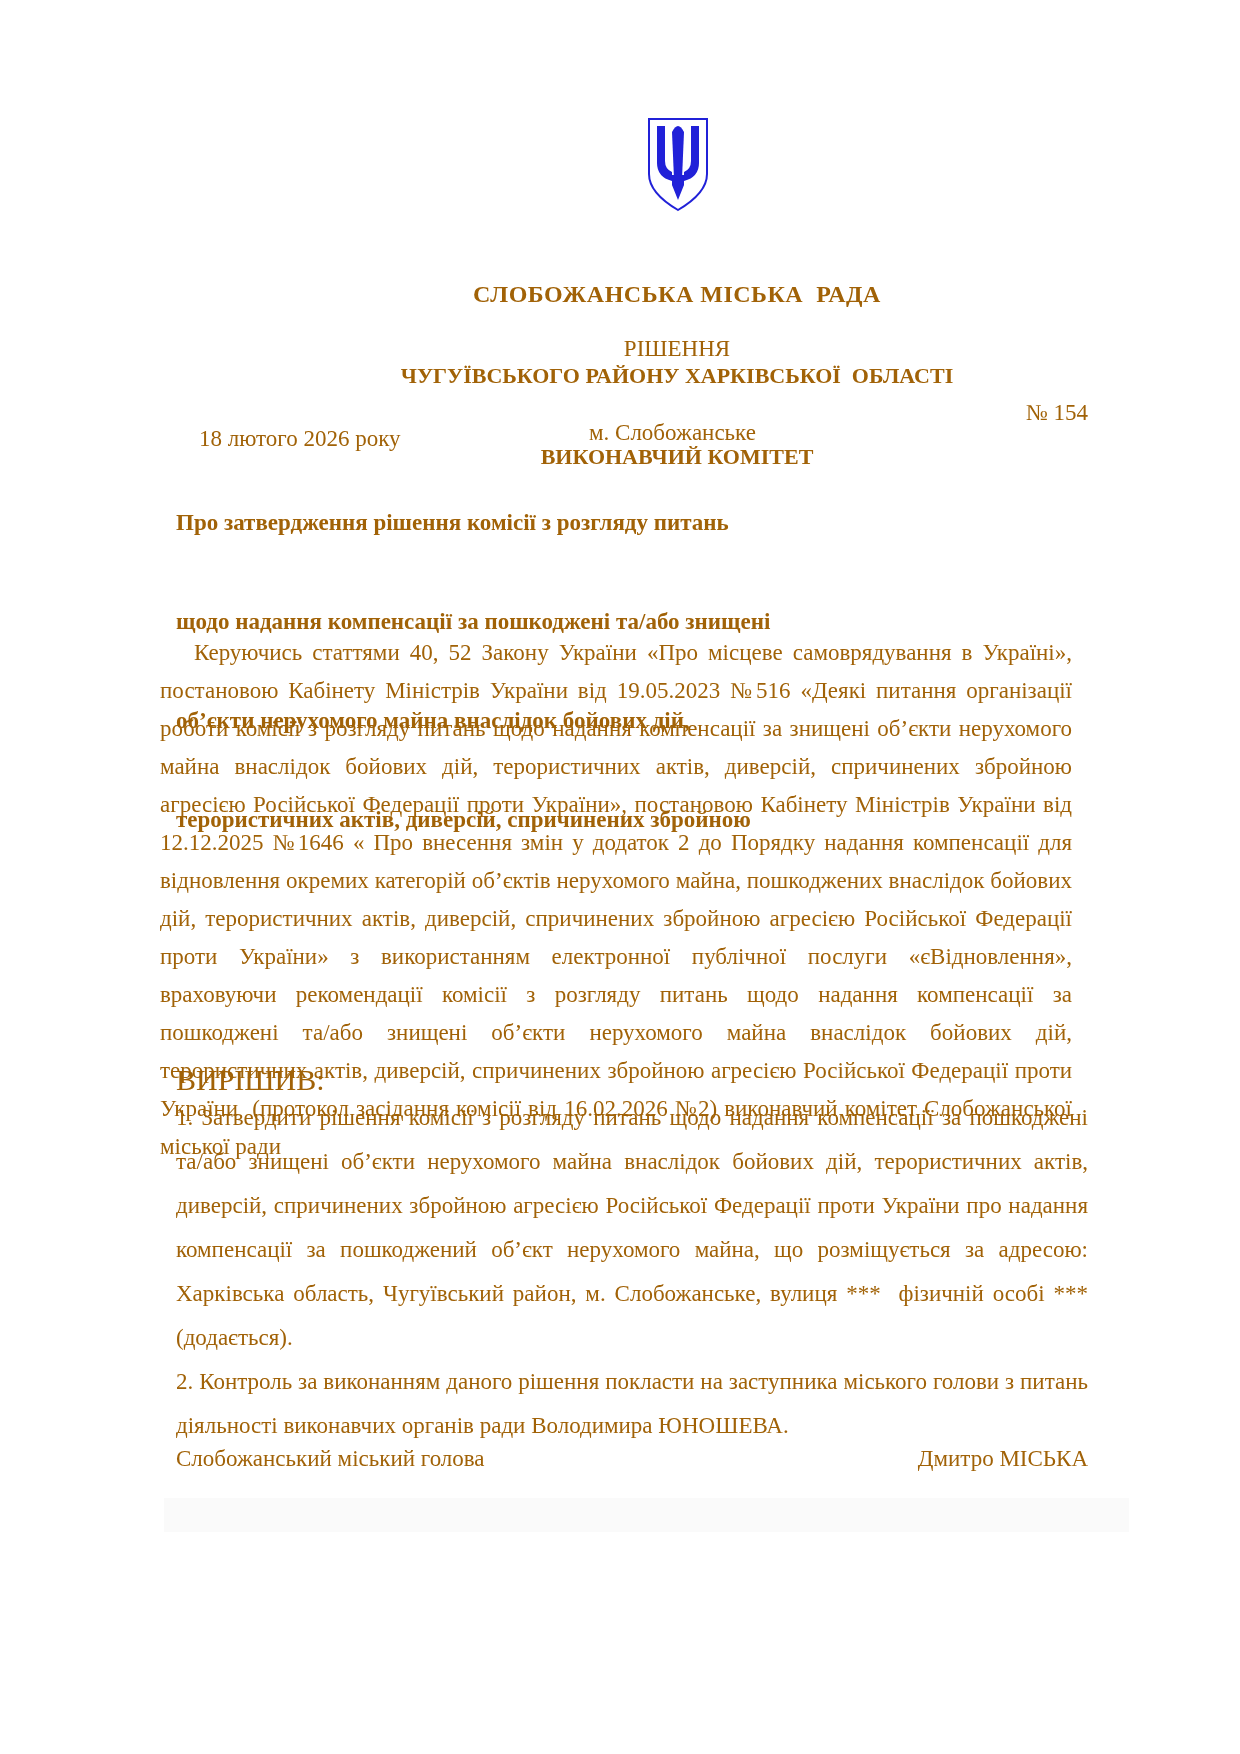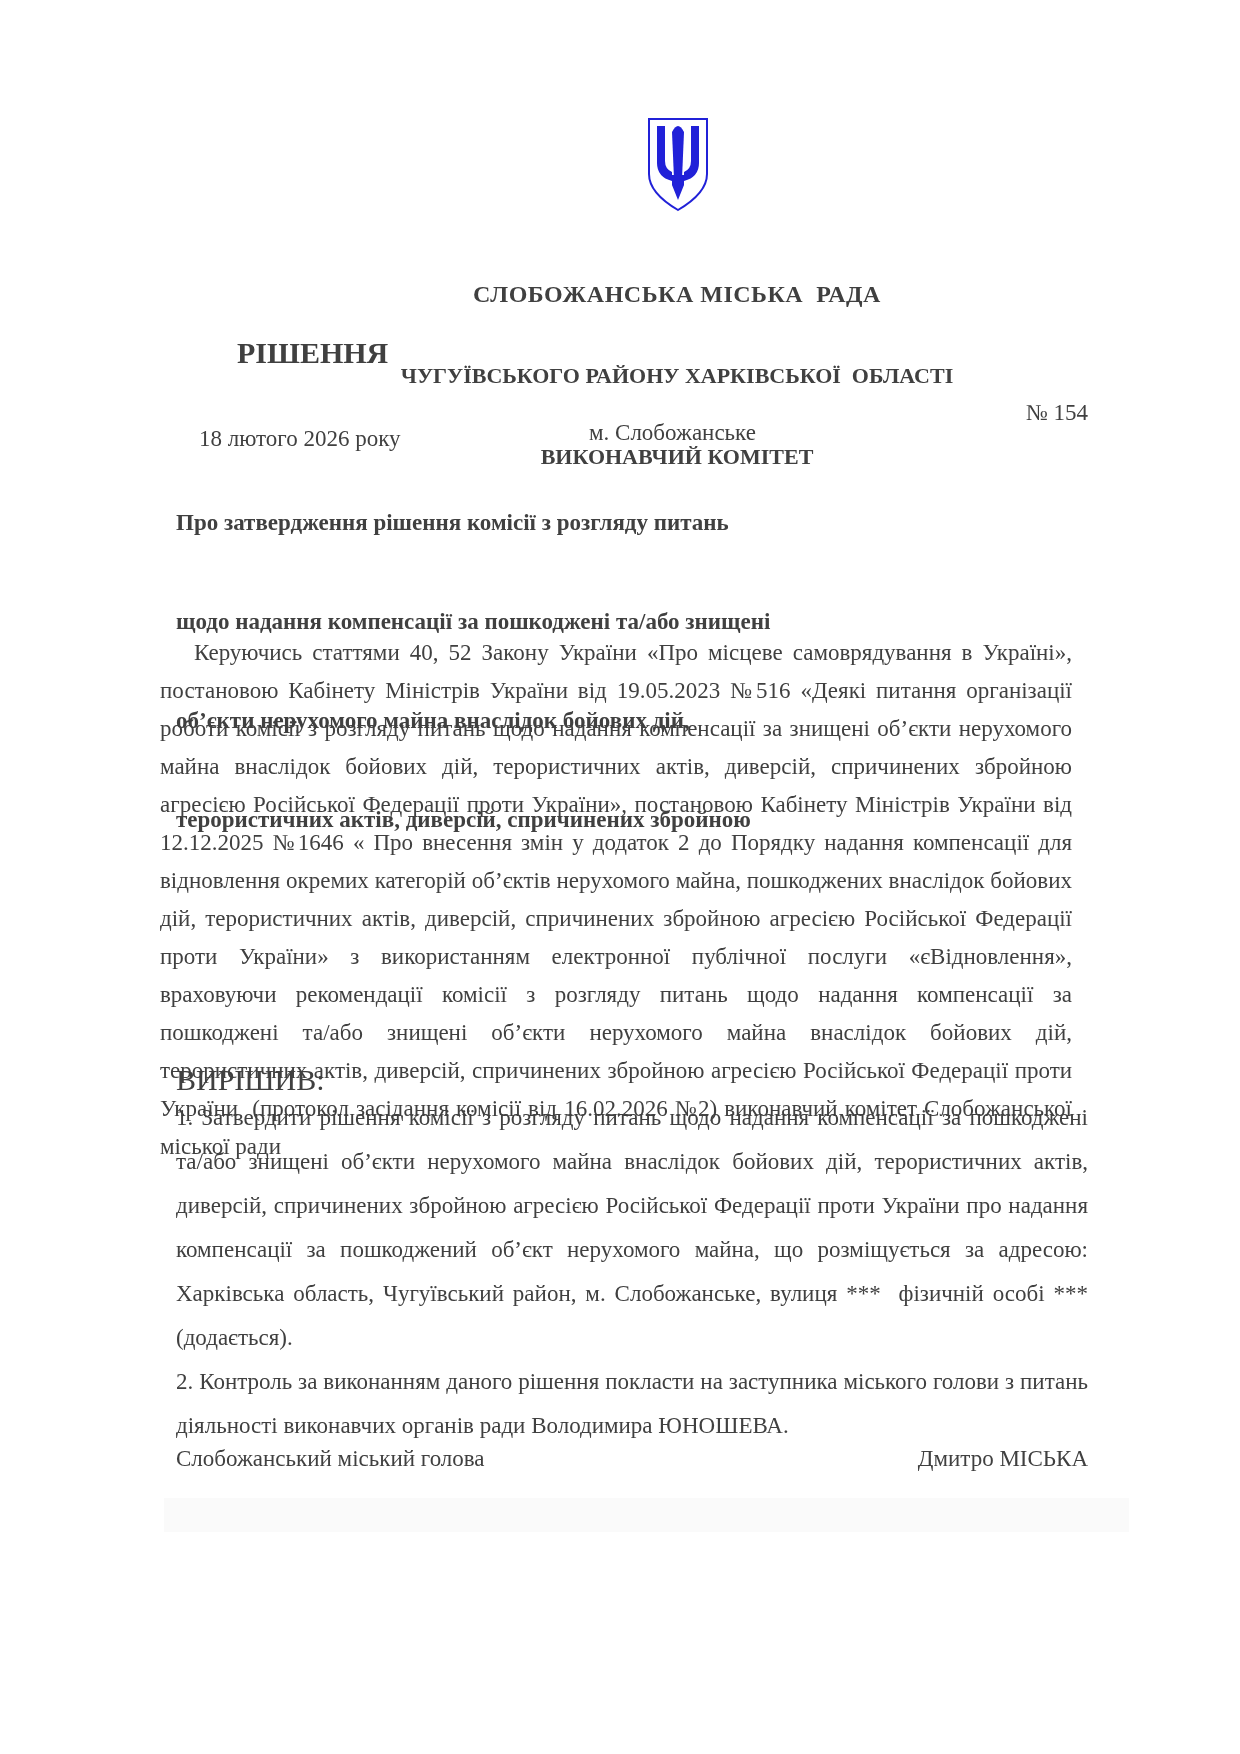--- a/index.html
+++ b/index.html
@@ -2,35 +2,35 @@
 <html lang="uk"><head>
 <meta charset="utf-8">
 <title>РІШЕННЯ</title>
 <style>
   html,body{margin:0;padding:0;background:#ffffff;}
   .page{
     position:relative;
     width:1148px;height:1754px;
     background:#ffffff;
     font-family:"Liberation Serif","DejaVu Serif",serif;
-    color:#404040;
+    color:#a16207;
     overflow:hidden;
   }
   .abs{position:absolute;}
   .emblem{left:646px;top:117px;width:64px;height:96px;}
   .org-header{
     left:237px;top:227px;width:880px;
     text-align:center;font-weight:bold;
     font-size:22px;line-height:27px;
     white-space:pre-wrap;
   }
   .org-header .line1{font-size:24px;letter-spacing:0.5px;}
   .doc-type{
     left:237px;top:336px;width:880px;
-    text-align:left;font-weight:bold;font-size:30px;
+    text-align:center;font-weight:normal;font-size:23px;
   }
   .meta-row{
     left:176px;top:400px;width:912px;height:30px;
     font-size:23px;white-space:pre-wrap;
   }
   .meta-place{position:absolute;left:413px;top:0;margin-top:20px;}
   .meta-number{position:absolute;right:0;top:0;}
   .subject{
     left:176px;top:440px;width:700px;
     font-weight:bold;font-size:23px;line-height:33px;

